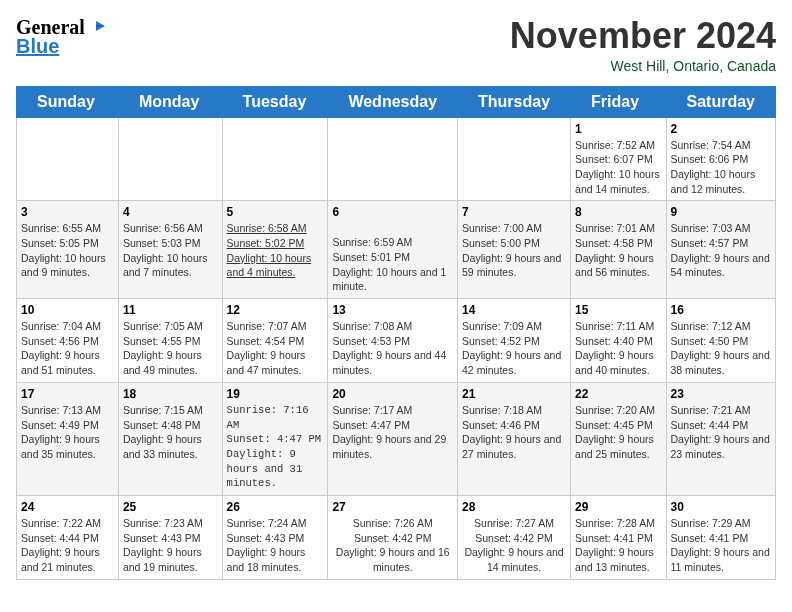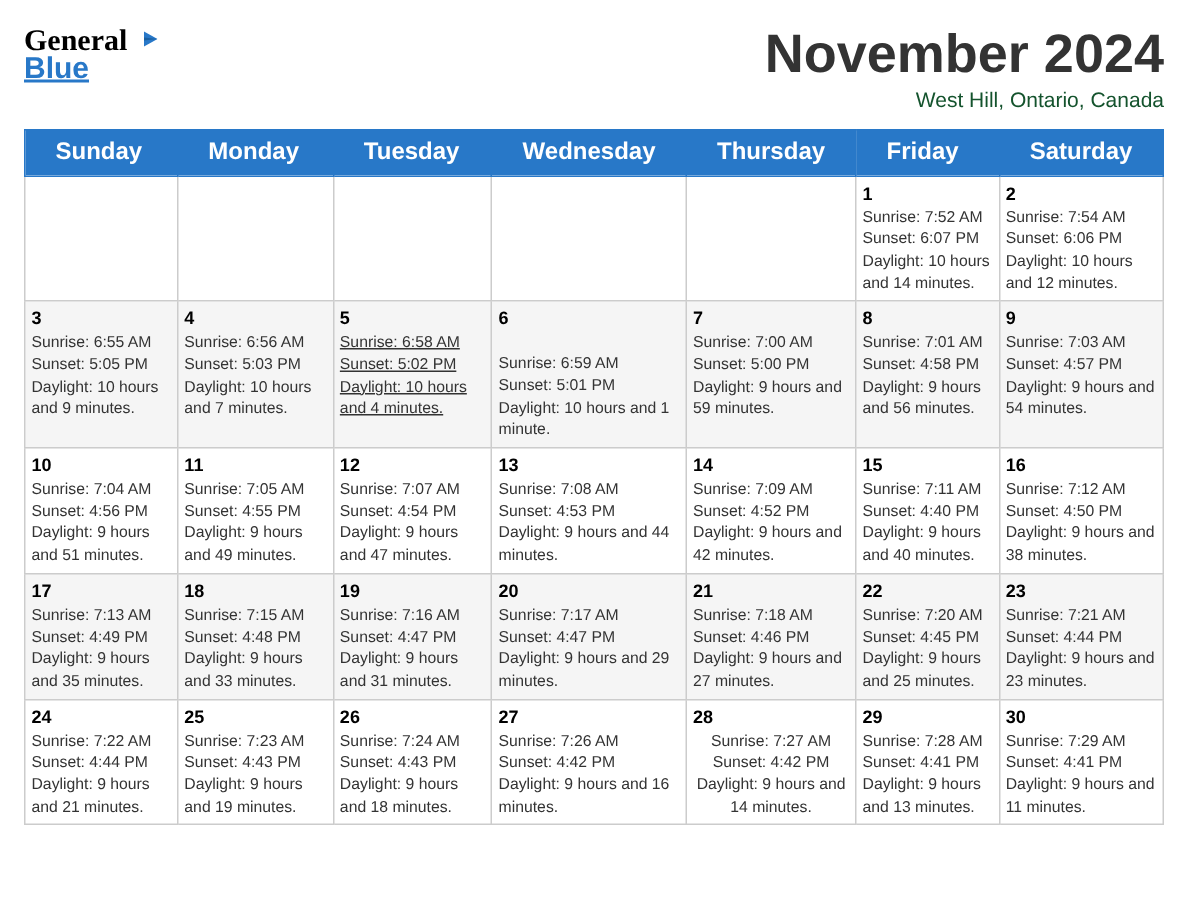--- a/index.html
+++ b/index.html
@@ -227,21 +227,21 @@
 Daylight: 9 hours and 35 minutes.</div>
         </td>
         <td>
           <span class="day-num">18</span>
           <div class="day-info" style="white-space: pre-line;">Sunrise: 7:15 AM
 Sunset: 4:48 PM
 Daylight: 9 hours and 33 minutes.</div>
         </td>
         <td>
           <span class="day-num">19</span>
-          <div class="day-info" style="white-space: pre-line;">Sunrise: 7:16 AM
+          <div class="day-info" style="white-space: pre-line; font-family: Liberation Mono, monospace;">Sunrise: 7:16 AM
 Sunset: 4:47 PM
 Daylight: 9 hours and 31 minutes.</div>
         </td>
         <td>
           <span class="day-num">20</span>
           <div class="day-info" style="white-space: pre-line;">Sunrise: 7:17 AM
 Sunset: 4:47 PM
 Daylight: 9 hours and 29 minutes.</div>
         </td>
         <td>
@@ -277,21 +277,21 @@
 Daylight: 9 hours and 19 minutes.</div>
         </td>
         <td>
           <span class="day-num">26</span>
           <div class="day-info" style="white-space: pre-line;">Sunrise: 7:24 AM
 Sunset: 4:43 PM
 Daylight: 9 hours and 18 minutes.</div>
         </td>
         <td>
           <span class="day-num">27</span>
-          <div class="day-info" style="white-space: pre-line;">Sunrise: 7:26 AM
+          <div class="day-info" style="white-space: pre-line; text-align: center;">Sunrise: 7:26 AM
 Sunset: 4:42 PM
 Daylight: 9 hours and 16 minutes.</div>
         </td>
         <td>
           <span class="day-num">28</span>
           <div class="day-info" style="white-space: pre-line; text-align: center;">Sunrise: 7:27 AM
 Sunset: 4:42 PM
 Daylight: 9 hours and 14 minutes.</div>
         </td>
         <td>

